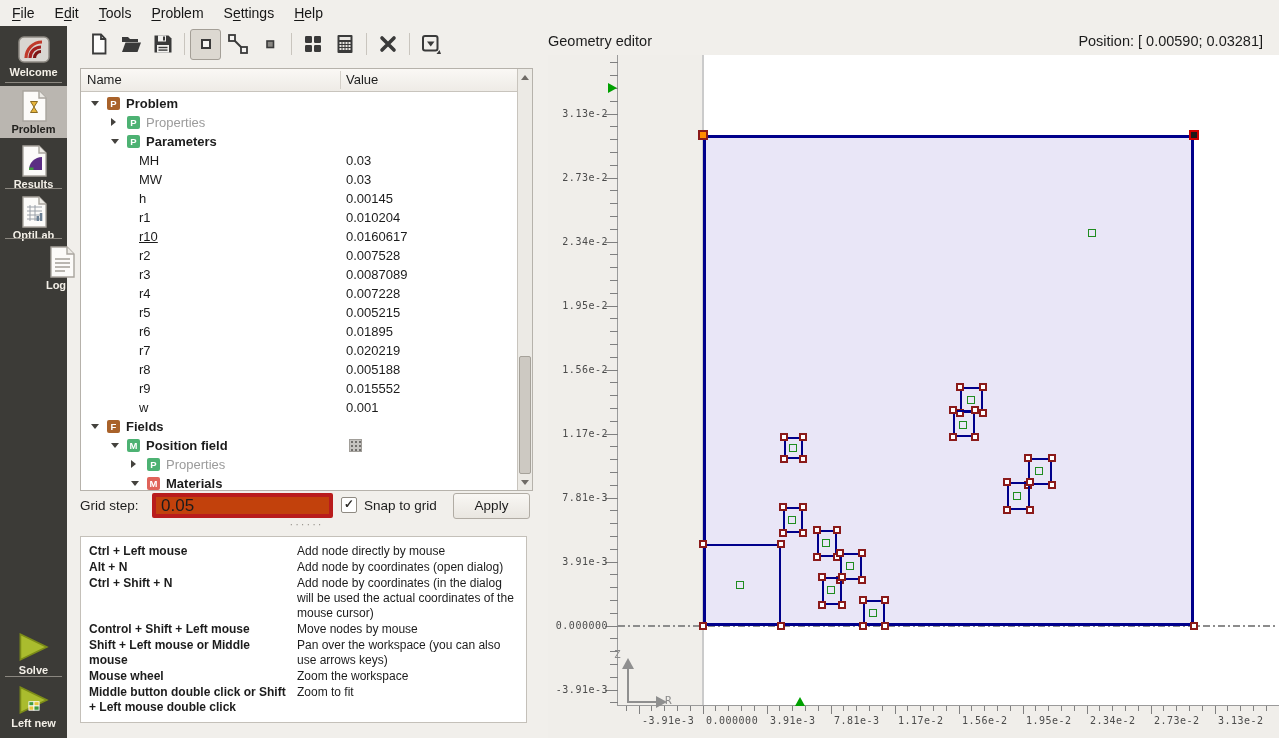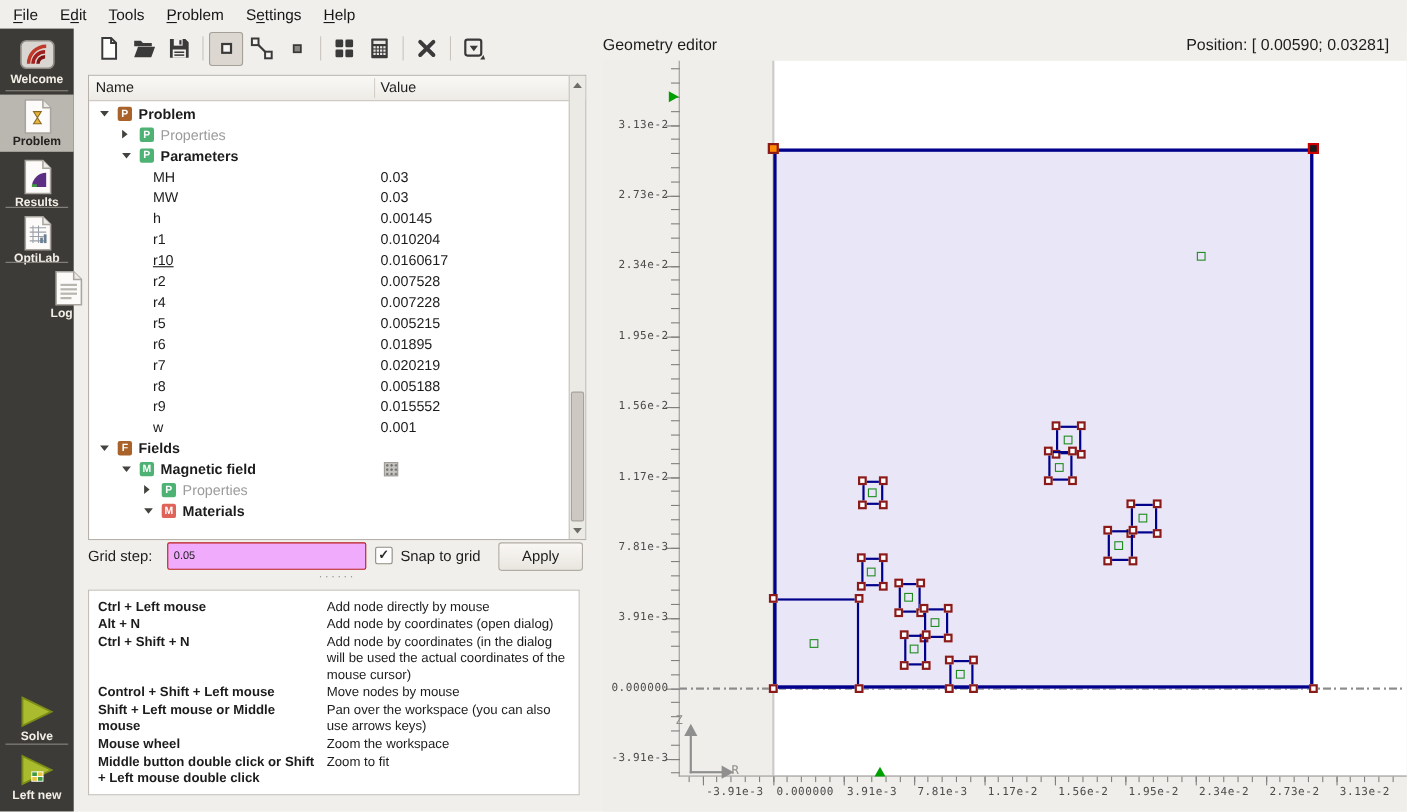--- a/index.html
+++ b/index.html
@@ -40,21 +40,21 @@
   .mesh-icon{position:absolute;left:268px;top:3px;width:13px;height:13px;background-color:#c6c4c1;background-image:radial-gradient(#716f6c 1px,rgba(0,0,0,0) 1.2px);background-size:4px 4px;border:1px solid #a19e99;box-sizing:border-box}
   .tree-scrollbar{position:absolute;right:0;top:0;width:15px;height:421px;background:#eceae5;border-left:1px solid #c8c4bd;box-sizing:border-box}
   .sb-btn{position:absolute;left:0;width:14px;height:16px;display:flex;align-items:center;justify-content:center}
   .sb-btn.up{top:0}.sb-btn.down{bottom:0}
   .tri-up{width:0;height:0;border-left:4px solid rgba(0,0,0,0);border-right:4px solid rgba(0,0,0,0);border-bottom:5px solid #6f6b66}
   .tri-down{width:0;height:0;border-left:4px solid rgba(0,0,0,0);border-right:4px solid rgba(0,0,0,0);border-top:5px solid #6f6b66}
   .sb-thumb{position:absolute;left:1px;top:287px;width:12px;height:118px;background:#cdc9c2;border:1px solid #a6a29a;border-radius:2px;box-sizing:border-box}
   
   #grid-row{position:absolute;left:80px;top:493px;width:453px;height:26px;font-size:13.5px}
   #grid-label{position:absolute;left:0;top:5px}
-  #grid-input{position:absolute;left:72px;top:0;width:181px;height:25px;border:1px solid #b91c1c;background:#f0abfc;font-family:"Liberation Sans",sans-serif;font-size:10px;padding:0 5px;box-sizing:border-box;border-radius:2px;color:#1c1c1c}
+  #grid-input{position:absolute;left:72px;top:0;width:181px;height:25px;border:4px solid #b91c1c;background:#c2410c;font-family:"Liberation Sans",sans-serif;font-size:17px;padding:0 5px;box-sizing:border-box;border-radius:2px;color:#1c1c1c}
   #snap-box{position:absolute;left:261px;top:4px;width:16px;height:16px;background:#fff;border:1px solid #8f8a82;border-radius:2px;box-sizing:border-box;text-align:center;line-height:13px;font-size:12px;color:#2e2c29}
   #snap-box.checked::after{content:"✓";font-weight:bold}
   #snap-label{position:absolute;left:284px;top:5px}
   #apply-btn{position:absolute;left:373px;top:0;width:77px;height:26px;background:linear-gradient(#f9f7f4,#e9e6e0);border:1px solid #b1aca4;border-radius:3px;font-size:13.5px;text-align:center;line-height:24px;box-sizing:border-box}
   #splitter-dots{position:absolute;left:80px;top:520px;width:453px;text-align:center;color:#97938c;font-size:11px;letter-spacing:2px;line-height:8px}
   
   #help-box{position:absolute;left:80px;top:536px;width:447px;height:187px;background:#fff;border:1px solid #c4c0b9;box-sizing:border-box;padding:7px 8px;overflow:hidden}
   .sc-row{display:flex;margin-bottom:1px}
   .sc-key{width:208px;flex:none;font-weight:bold;font-size:12px;line-height:15px;padding-right:6px;box-sizing:border-box}
   .sc-desc{flex:1;font-size:12px;line-height:15px}
@@ -284,20 +284,24 @@
         </div>
         <div class="tree-row">
           <div class="tr-label" style="left: 58px; text-decoration: underline;">r10</div>
           <div class="tr-value">0.0160617</div>
         </div>
         <div class="tree-row">
           <div class="tr-label" style="left: 58px;">r2</div>
           <div class="tr-value">0.007528</div>
         </div>
         <div class="tree-row">
+          <div class="tr-label" style="left: 58px;">r3</div>
+          <div class="tr-value">0.0087089</div>
+        </div>
+        <div class="tree-row">
           <div class="tr-label" style="left: 58px;">r4</div>
           <div class="tr-value">0.007228</div>
         </div>
         <div class="tree-row">
           <div class="tr-label" style="left: 58px;">r5</div>
           <div class="tr-value">0.005215</div>
         </div>
         <div class="tree-row">
           <div class="tr-label" style="left: 58px;">r6</div>
           <div class="tr-value">0.01895</div>
@@ -319,21 +323,21 @@
           <div class="tr-value">0.001</div>
         </div>
         <div class="tree-row">
           <div class="arrow-down" style="left: 10px;"></div>
           <div class="tr-icon" style="left: 26px; background: rgb(169, 98, 42);">F</div>
           <div class="tr-label" style="left: 45px; font-weight: bold;">Fields</div>
         </div>
         <div class="tree-row">
           <div class="arrow-down" style="left: 30px;"></div>
           <div class="tr-icon" style="left: 46px; background: rgb(77, 178, 115);">M</div>
-          <div class="tr-label" style="left: 65px; font-weight: bold;">Magnetic field</div>
+          <div class="tr-label" style="left: 65px; font-weight: bold;">Position field</div>
           <div class="mesh-icon"></div>
         </div>
         <div class="tree-row">
           <div class="arrow-right" style="left: 50px;"></div>
           <div class="tr-icon" style="left: 66px; background: rgb(77, 178, 115);">P</div>
           <div class="tr-label" style="left: 85px; color: rgb(155, 155, 155);">Properties</div>
         </div>
         <div class="tree-row">
           <div class="arrow-down" style="left: 50px;"></div>
           <div class="tr-icon" style="left: 66px; background: rgb(224, 99, 90);">M</div>

